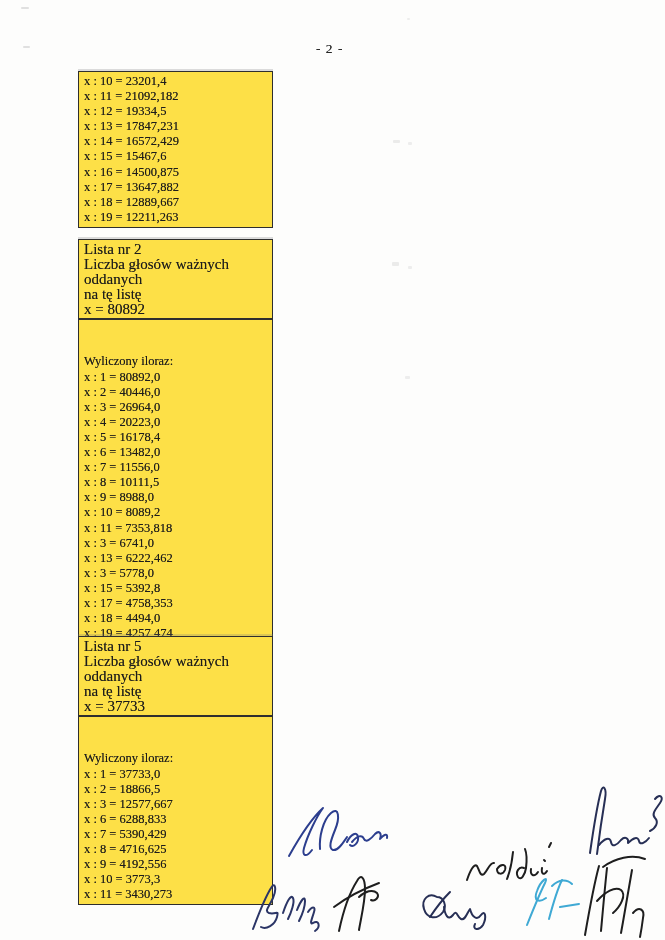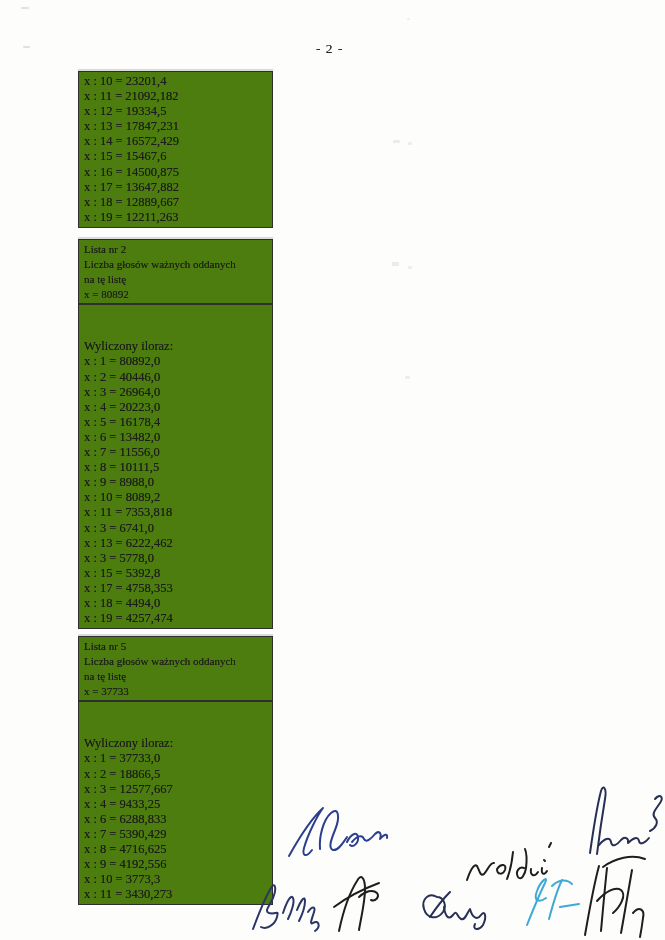--- a/index.html
+++ b/index.html
@@ -14,31 +14,31 @@
     color:#1c1c1c;
   }
   .page-num {
     position:absolute; left:316px; top:41px;
     font-size:13.5px; letter-spacing:1px; color:#252525;
   }
   .box {
     position:absolute; left:78px; width:195px;
     box-sizing:border-box;
     border:1px solid #2e2e2e;
-    background:#4d7c0f;
+    background:#fde047;
   }
   .t1 { top:71px; }
   .t2 { top:239px; }
   .t3 { top:636px; }
   .t1::before, .t2::before, .t3::before {
     content:""; position:absolute; left:-1px; right:-1px; top:-3px;
     height:2px; background:rgba(120,120,120,0.25);
   }
   .hdr { padding:2px 5px 1px 5px; border-bottom:2px solid #2e2e2e; }
-  .hdr div { line-height:15.1px; font-size:11px; }
+  .hdr div { line-height:15.1px; font-size:15px; }
   .tbody { padding:1px 5px 2px 5px;margin-top:33px; }
   .tbody .lbl, .rows div {
     line-height:15.1px; font-size:12.5px; white-space:nowrap;
   }
   .t1 .rows { padding:2px 5px 2px 5px; }
   .page :is(.hdr div,.lbl,.rows div,.page-num) {
     text-shadow:0 0 0.5px rgba(20,20,20,0.6);
   }
   .sig-layer { position:absolute; left:0; top:0; }
   .sig-layer g { fill:none; stroke-width:2; stroke-linecap:round; stroke-linejoin:round; }
@@ -113,21 +113,20 @@
       <div>Liczba głosów ważnych oddanych</div>
       <div>na tę listę</div>
       <div>x = 37733</div>
     </div>
     <div class="tbody">
       <div class="lbl">Wyliczony iloraz:</div>
       <div class="rows">
           <div>x : 1 = 37733,0</div>
           <div>x : 2 = 18866,5</div>
           <div>x : 3 = 12577,667</div>
-          <div>x : 4 = 9433,25</div>
           <div>x : 6 = 6288,833</div>
           <div>x : 7 = 5390,429</div>
           <div>x : 8 = 4716,625</div>
           <div>x : 9 = 4192,556</div>
           <div>x : 10 = 3773,3</div>
           <div>x : 11 = 3430,273</div>
         </div>
     </div>
   </div>
 

